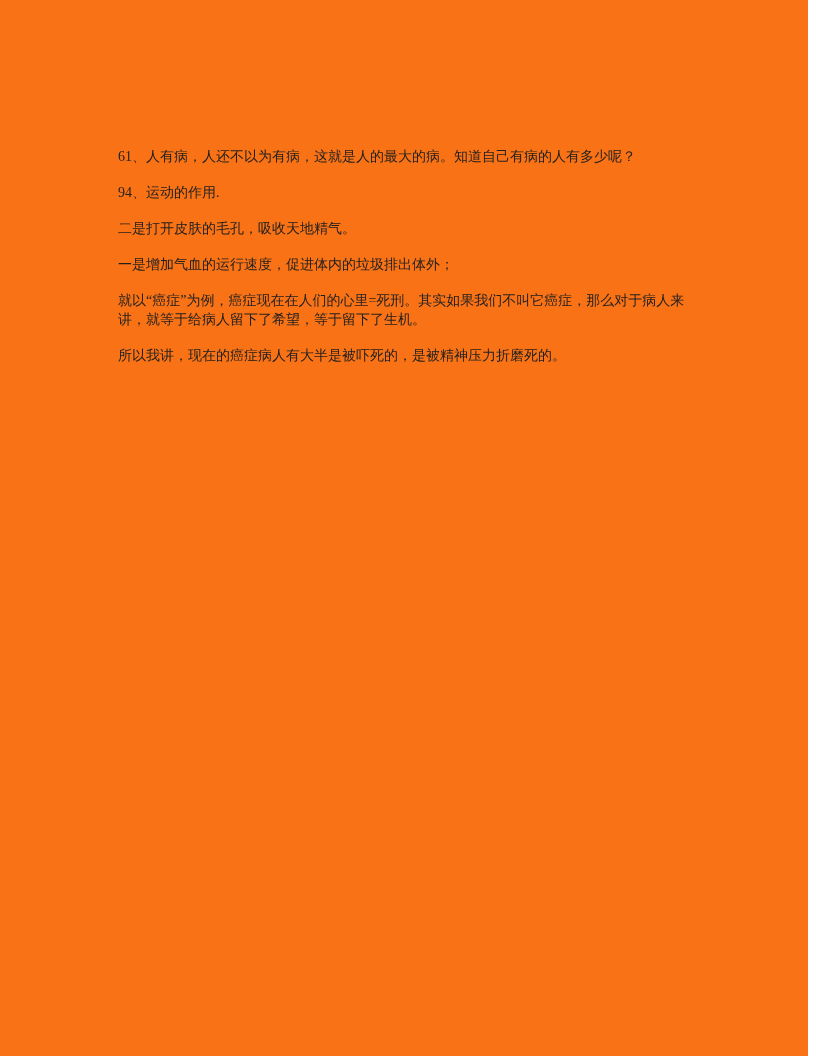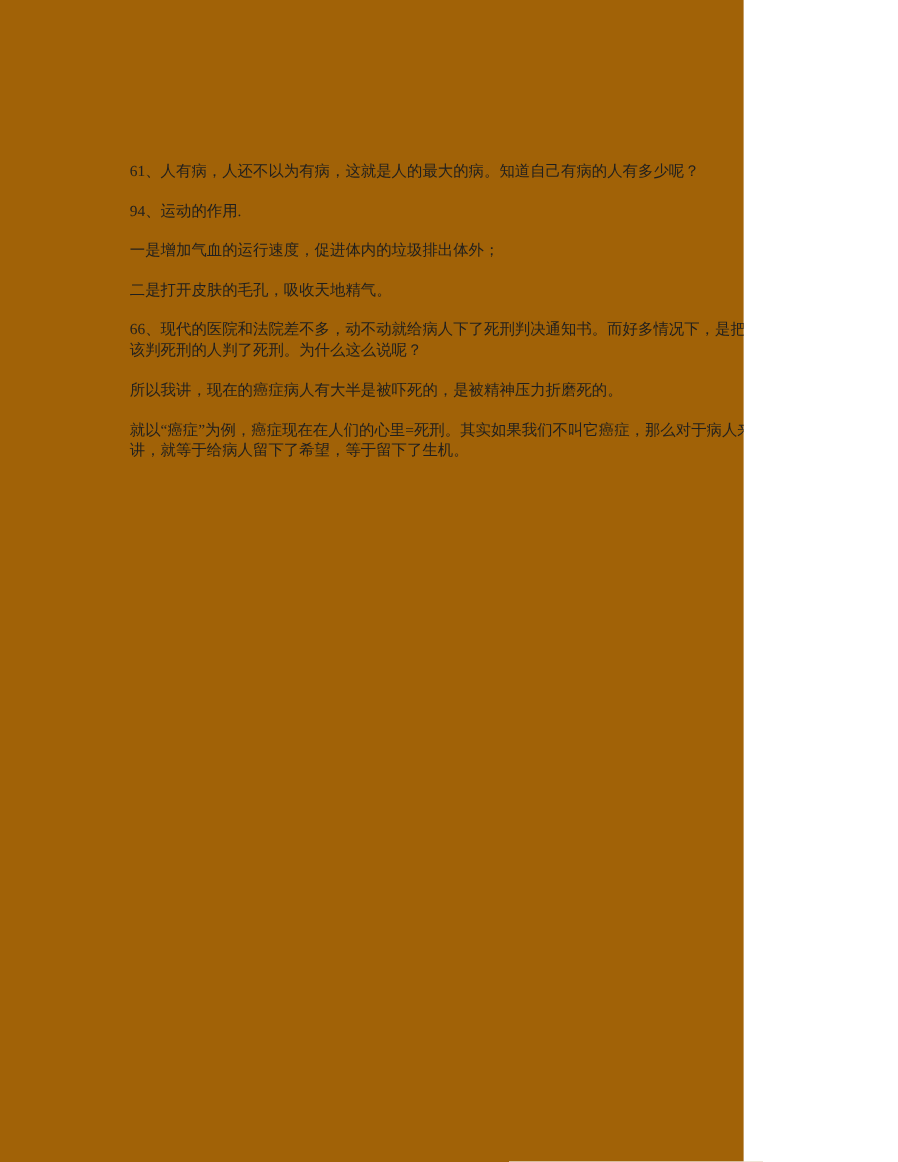--- a/index.html
+++ b/index.html
@@ -3,23 +3,23 @@
   <meta charset="utf-8">
   <style>
     * { margin: 0; padding: 0; box-sizing: border-box; }
     html, body {
       width: 816px;
       background: #ffffff;
       font-family: "Liberation Serif", "DejaVu Serif", serif;
     }
     .page {
       position: relative;
-      width: 676px;
+      width: 808px;
       height: 1056px;
-      background: #a16207;
+      background: #f97316;
       overflow: hidden;
     }
     .doc-body {
       position: absolute;
       left: 118px;
       top: 147px;
       width: 586px;
       color: #1f1f1f;
     }
     .doc-body p {
@@ -30,19 +30,18 @@
       word-break: break-all;
     }
   </style>
 </head>
 <body>
 
 <div class="page">
   <div class="doc-body">
     <p>61、人有病，人还不以为有病，这就是人的最大的病。知道自己有病的人有多少呢？</p>
     <p>94、运动的作用.</p>
+    <p>二是打开皮肤的毛孔，吸收天地精气。</p>
     <p>一是增加气血的运行速度，促进体内的垃圾排出体外；</p>
-    <p>二是打开皮肤的毛孔，吸收天地精气。</p>
-    <p>66、现代的医院和法院差不多，动不动就给病人下了死刑判决通知书。而好多情况下，是把不该判死刑的人判了死刑。为什么这么说呢？</p>
+    <p>就以“癌症”为例，癌症现在在人们的心里=死刑。其实如果我们不叫它癌症，那么对于病人来讲，就等于给病人留下了希望，等于留下了生机。</p>
     <p>所以我讲，现在的癌症病人有大半是被吓死的，是被精神压力折磨死的。</p>
-    <p>就以“癌症”为例，癌症现在在人们的心里=死刑。其实如果我们不叫它癌症，那么对于病人来讲，就等于给病人留下了希望，等于留下了生机。</p>
   </div>
 </div>
 
 </body></html>

